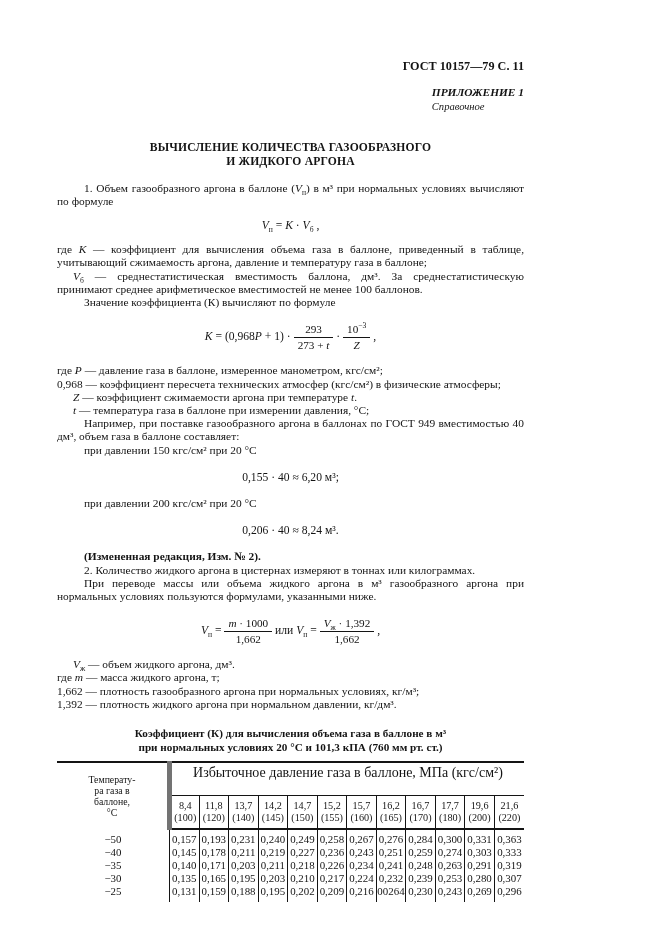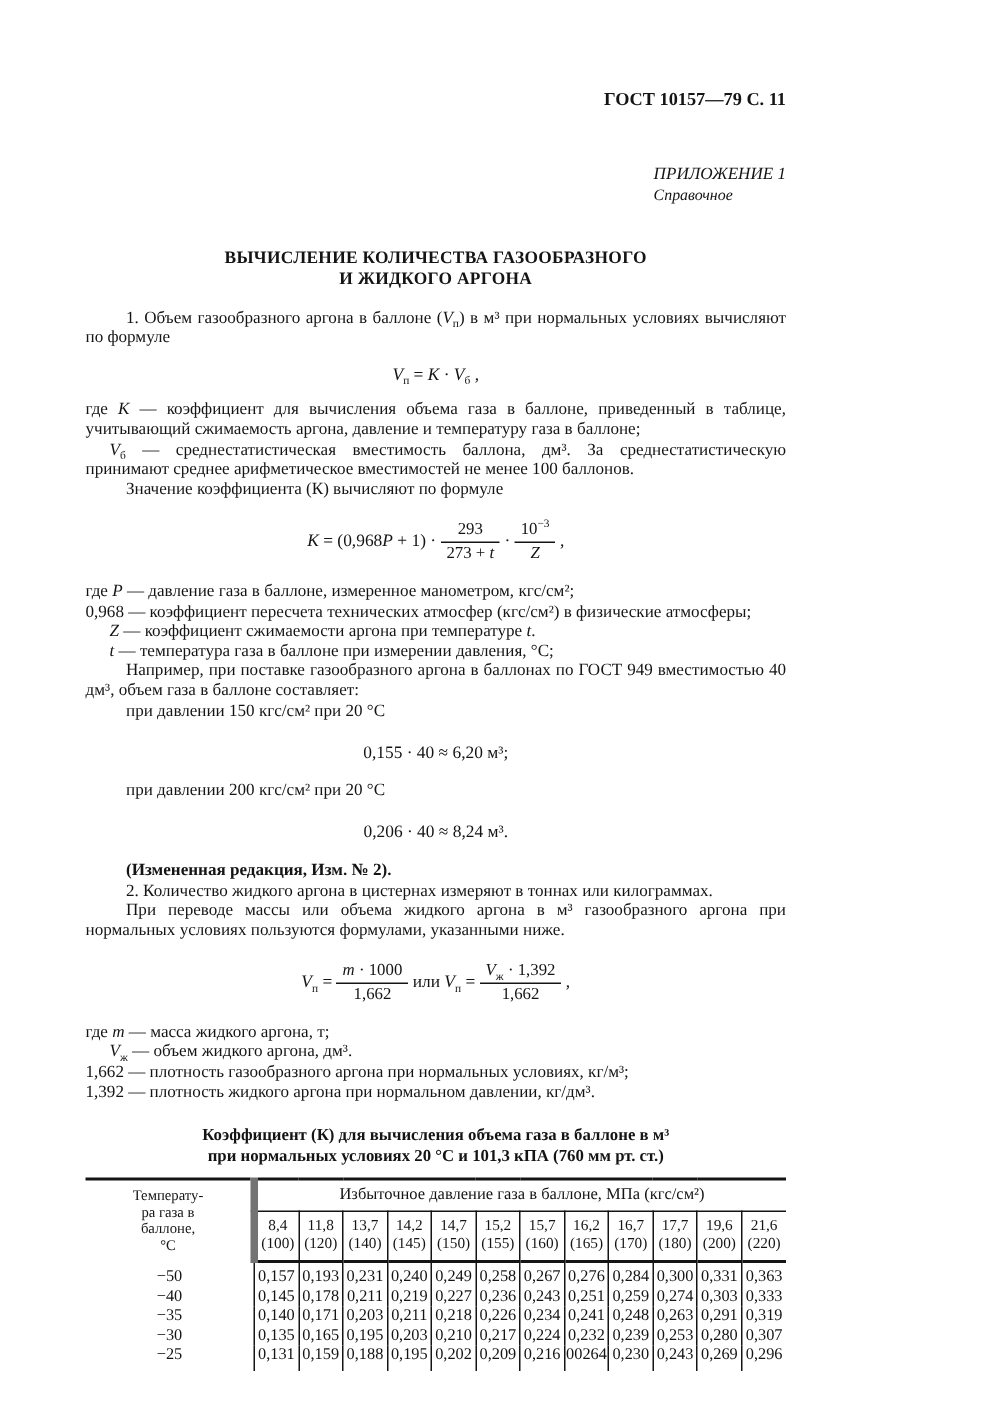--- a/index.html
+++ b/index.html
@@ -10,21 +10,21 @@
     background:#fff;
     font-family:"Liberation Serif", serif;
     color:#141414;
     font-size:11.4px;
     line-height:13.2px;
   }
   
   .doc-ref{text-align:right;font-weight:bold;font-size:12.2px;}
   .appendix-wrap{text-align:right;margin-top:13px;margin-bottom:0;}
   .appendix-block{display:inline-block;text-align:left;}
-  .appendix{font-style:italic;font-size:11.4px;font-weight:400;margin-top:24px;}
+  .appendix{font-style:italic;font-size:11.4px;font-weight:700;}
   .appendix-note{font-style:italic;font-size:10.6px;margin-top:1px;}
   
   .title{margin:27px 0 13px;text-align:center;font-size:11.6px;font-weight:bold;line-height:14px;letter-spacing:.2px;}
   
   p{margin:0;padding:0;}
   .body{text-align:justify;}
   .indent{text-indent:27px;}
   .indent-sm{text-indent:16px;}
   i.var, .formula i{font-style:italic;}
   sub{font-size:7.6px;line-height:0;}
@@ -39,21 +39,21 @@
   .bold{font-weight:bold;}
   
   .table-title{margin:16px 0 7px;text-align:center;font-weight:bold;font-size:11.2px;line-height:13.5px;}
   table.coef-table{border-collapse:collapse;width:100%;table-layout:fixed;border-top:2.5px solid #141414;margin-top:2px;}
   table.coef-table th, table.coef-table td{font-weight:normal;text-align:center;}
   .temp-th{
     width:106px;border-right:5px solid #737373;
     font-size:9.8px;line-height:11px;white-space:pre-line;
     padding:4px 2px 4px;vertical-align:middle;
   }
-  .span-th{border-bottom:1px solid #141414;font-size:11px;padding:3px 0 4px;}
+  .span-th{border-bottom:1px solid #141414;font-size:14px;padding:3px 0 16px;}
   .pcol-th{border-left:1px solid #141414;border-bottom:2px solid #141414;font-size:10.2px;line-height:11.6px;padding:4px 0 5px;}
   tbody td{border-left:1px solid #141414;font-size:10.9px;line-height:13px;padding:0;}
   tbody td:first-child{border-left:none;}
   tbody tr:first-child td{padding-top:3px;}
   tbody tr:last-child td{padding-bottom:4px;}
 </style>
 </head>
 <body>
 
 <div class="page">
@@ -97,22 +97,22 @@
   <p class="body indent">при давлении 200 кгс/см² при 20 °С</p>
 
   <div class="formula formula-tall">0,206 · 40 ≈ 8,24 м³.</div>
 
   <p class="body indent bold gap-top">(Измененная редакция, Изм. № 2).</p>
   <p class="body indent">2. Количество жидкого аргона в цистернах измеряют в тоннах или килограммах.</p>
   <p class="body indent">При переводе массы или объема жидкого аргона в м³ газообразного аргона при нормальных условиях пользуются формулами, указанными ниже.</p>
 
   <div class="formula formula-tall"><i>V</i><sub>п</sub><span> = </span><span class="frac"><span class="num"><i>m</i><span> · 1000</span></span><span class="den">1,662</span></span><span>  или  </span><i>V</i><sub>п</sub><span> = </span><span class="frac"><span class="num"><i>V</i><sub>ж</sub><span> · 1,392</span></span><span class="den">1,662</span></span><span> ,</span></div>
 
+  <p class="body indent-sm"><i class="var">V</i><sub>ж</sub><span> — объем жидкого аргона, дм³.</span></p>
   <p class="body"><span>где </span><i class="var">m</i><span> — масса жидкого аргона, т;</span></p>
-  <p class="body indent-sm"><i class="var">V</i><sub>ж</sub><span> — объем жидкого аргона, дм³.</span></p>
   <p class="body">1,662 — плотность газообразного аргона при нормальных условиях, кг/м³;</p>
   <p class="body">1,392 — плотность жидкого аргона при нормальном давлении, кг/дм³.</p>
 
   <div class="table-title">
     <span>Коэффициент (К) для вычисления объема газа в баллоне в м³</span><br>
     <span>при нормальных условиях 20 °С и 101,3 кПА (760 мм рт. ст.)</span>
   </div>
 
   <table class="coef-table">
     <thead>

